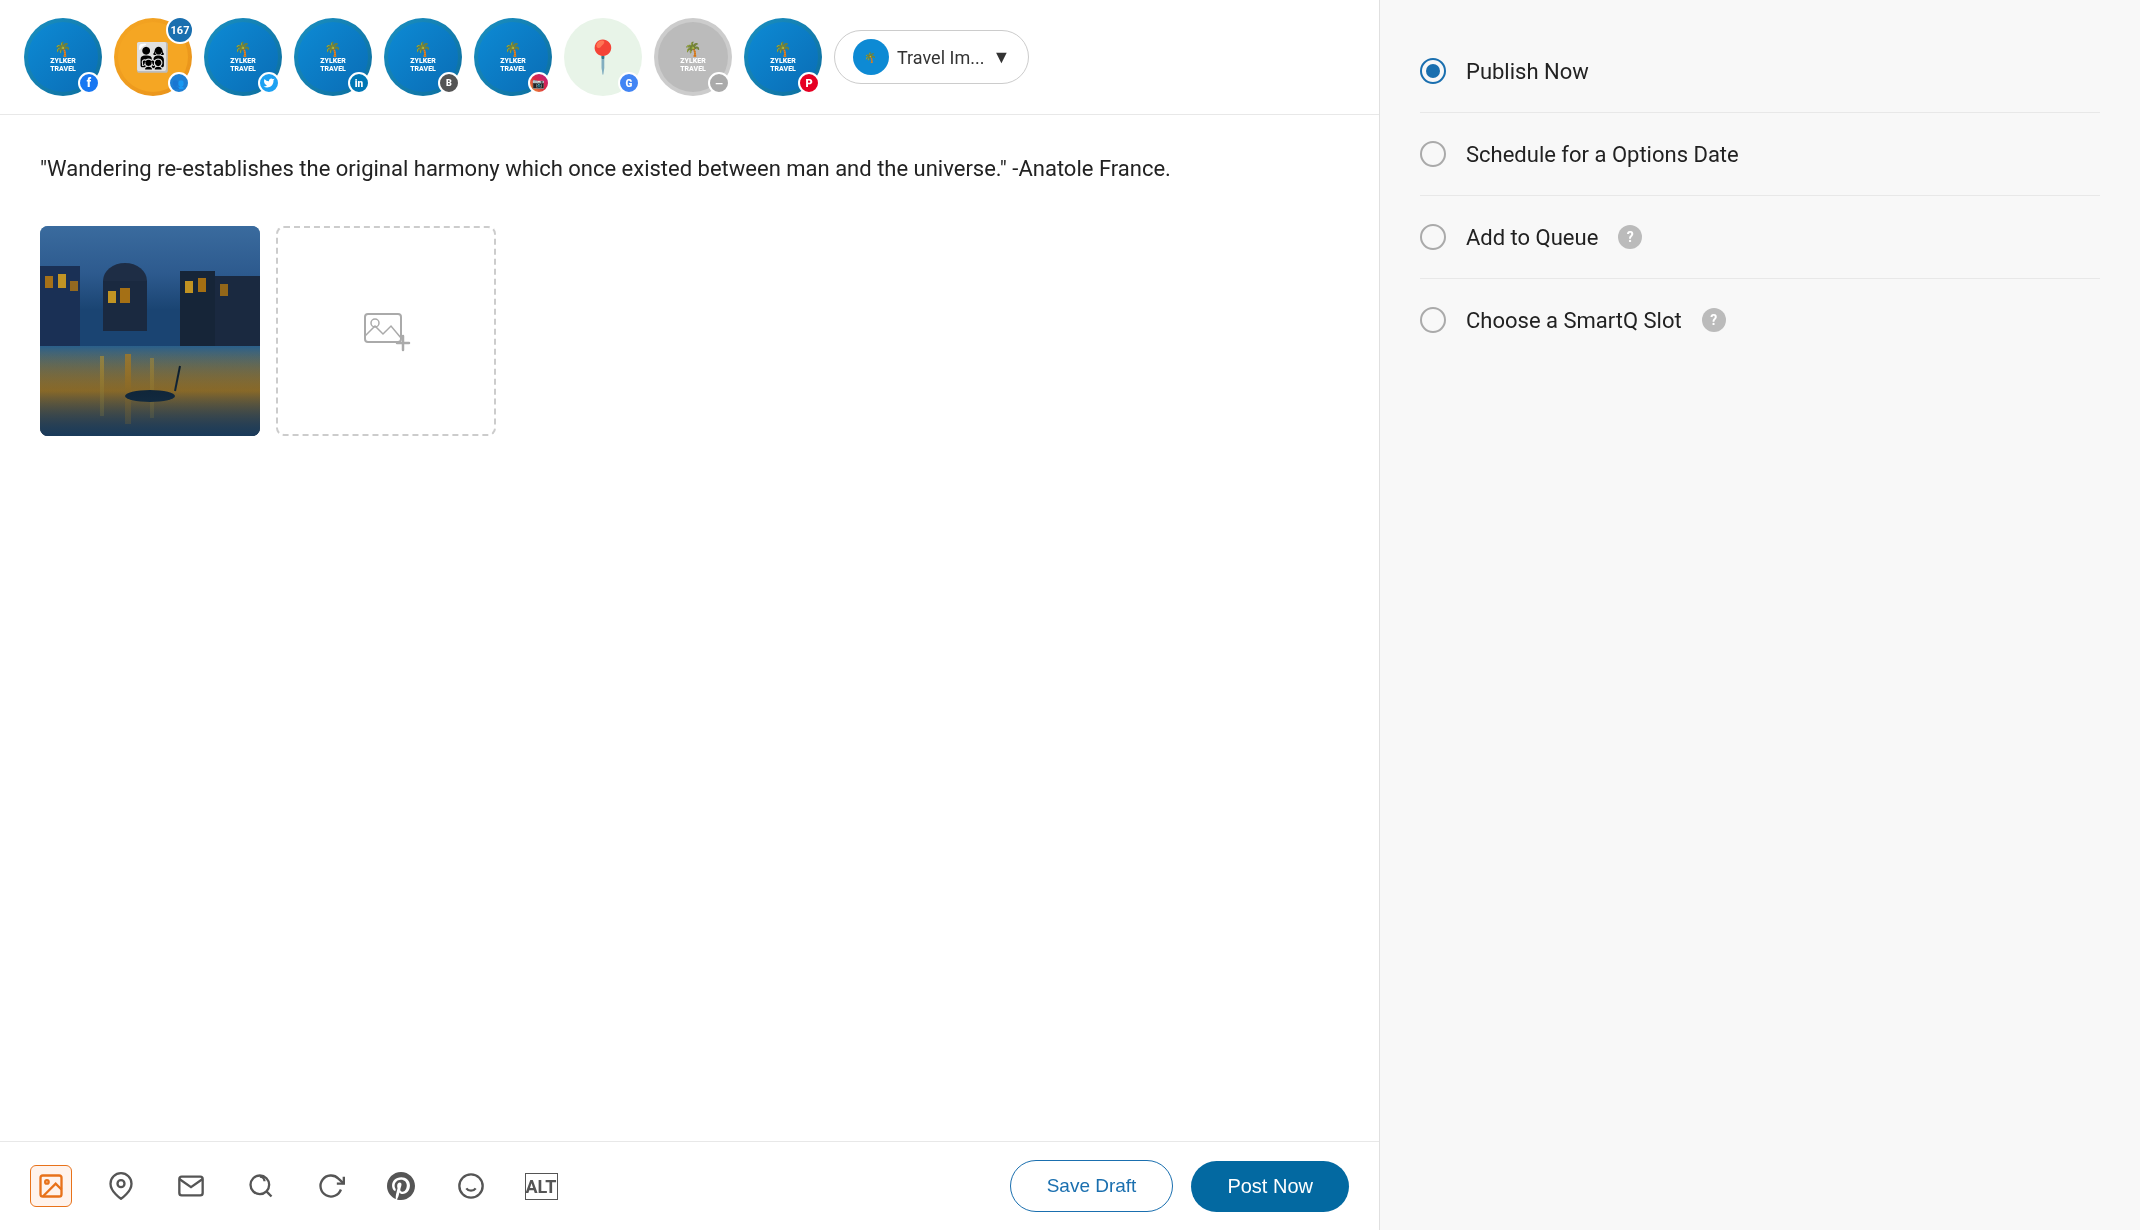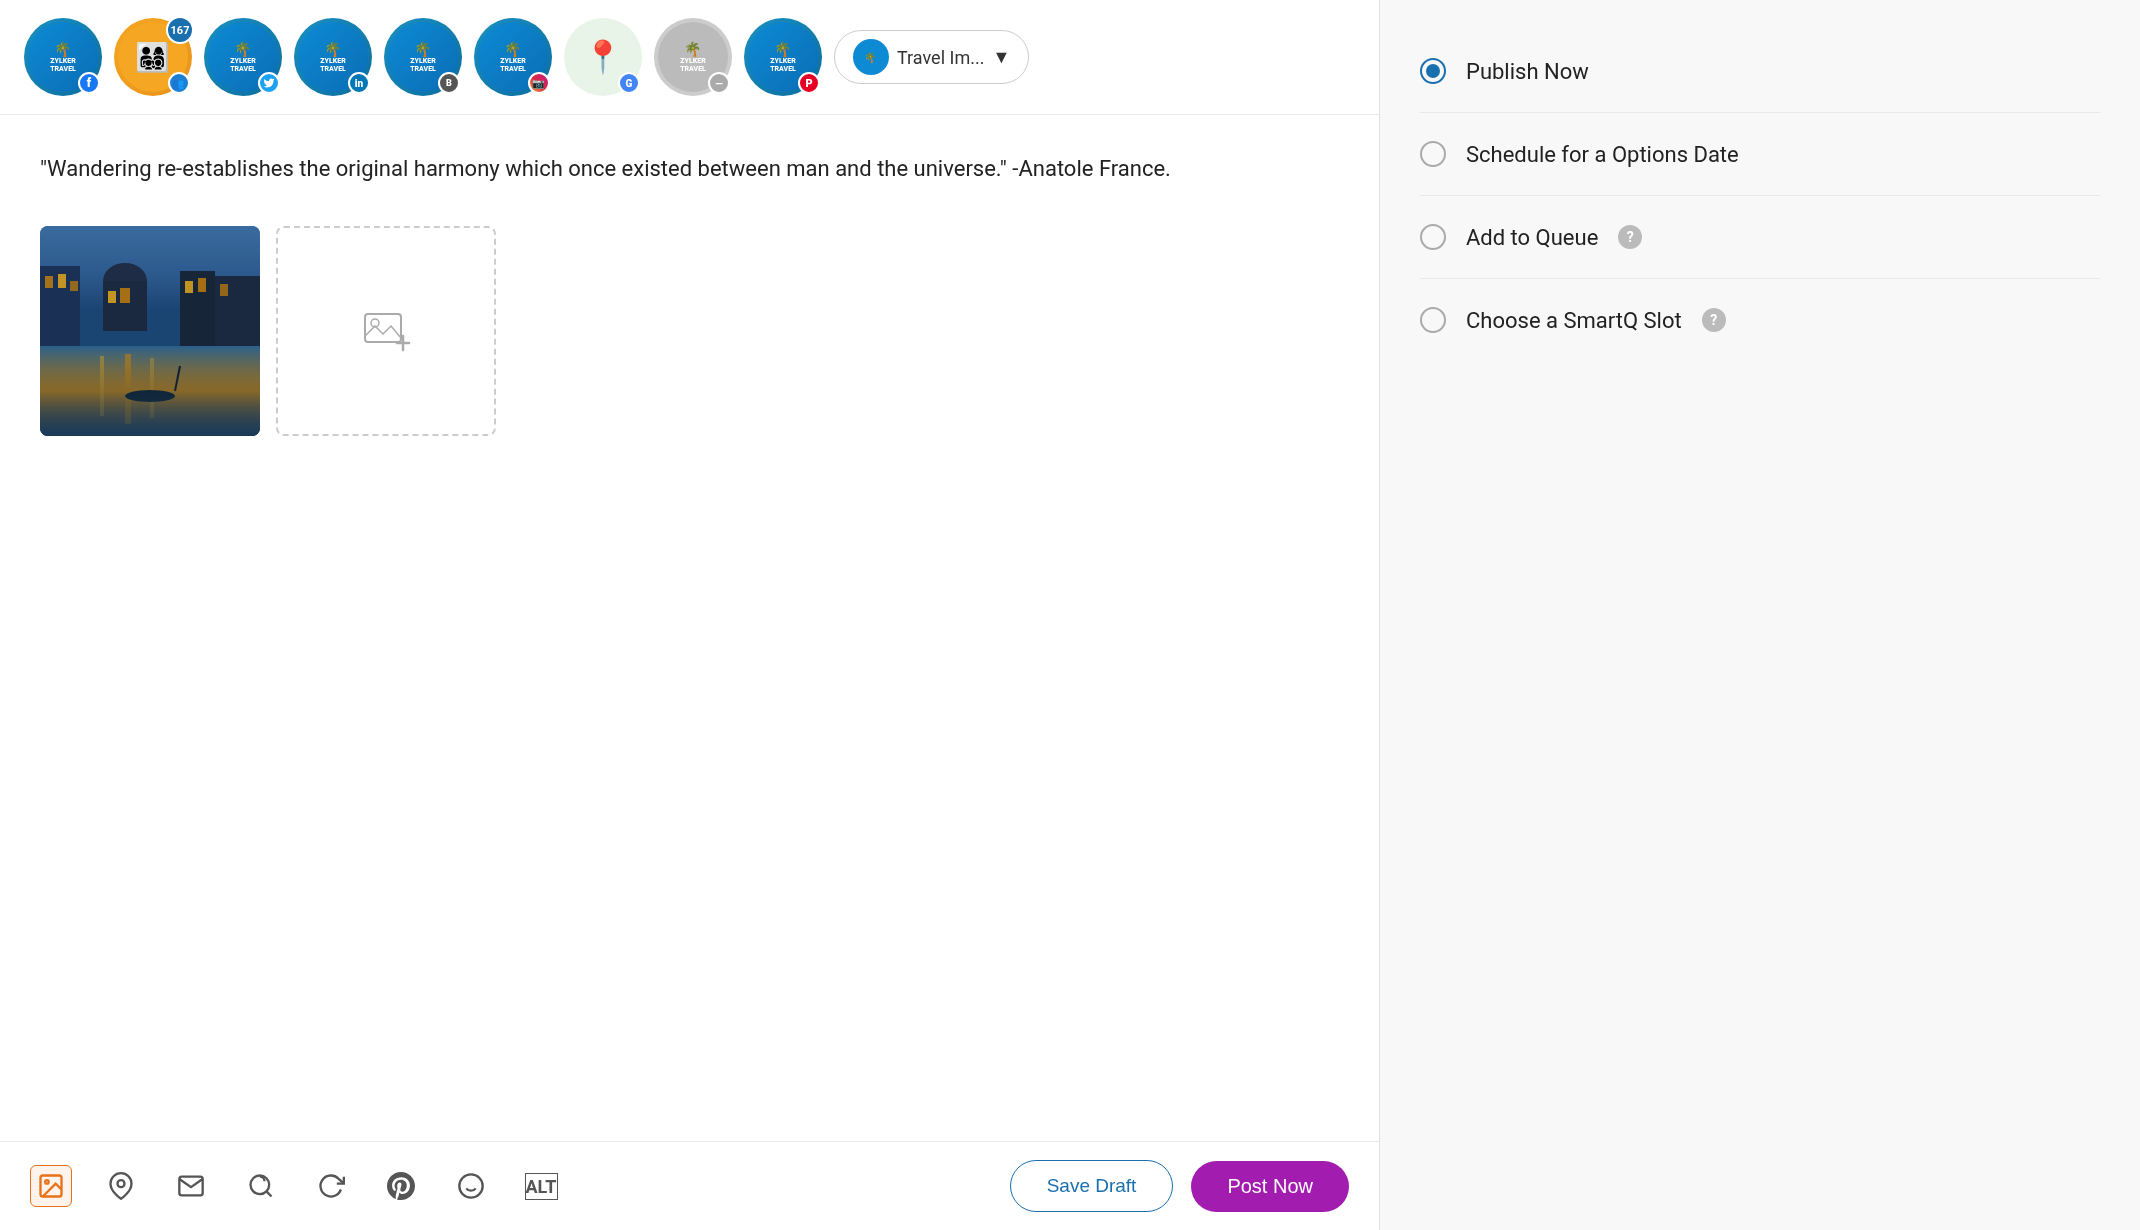--- a/index.html
+++ b/index.html
@@ -232,21 +232,21 @@
       background: white;
       color: #1a6faf;
       padding: 14px 36px;
       border-radius: 30px;
       font-size: 19px;
       cursor: pointer;
       margin-right: 18px;
     }
 
     .btn-post-now {
-      background: #a21caf;
+      background: #0369a1;
       color: white;
       padding: 14px 36px;
       border-radius: 30px;
       font-size: 20px;
       cursor: pointer;
       border: none;
     }
 
     
     .right-panel {

